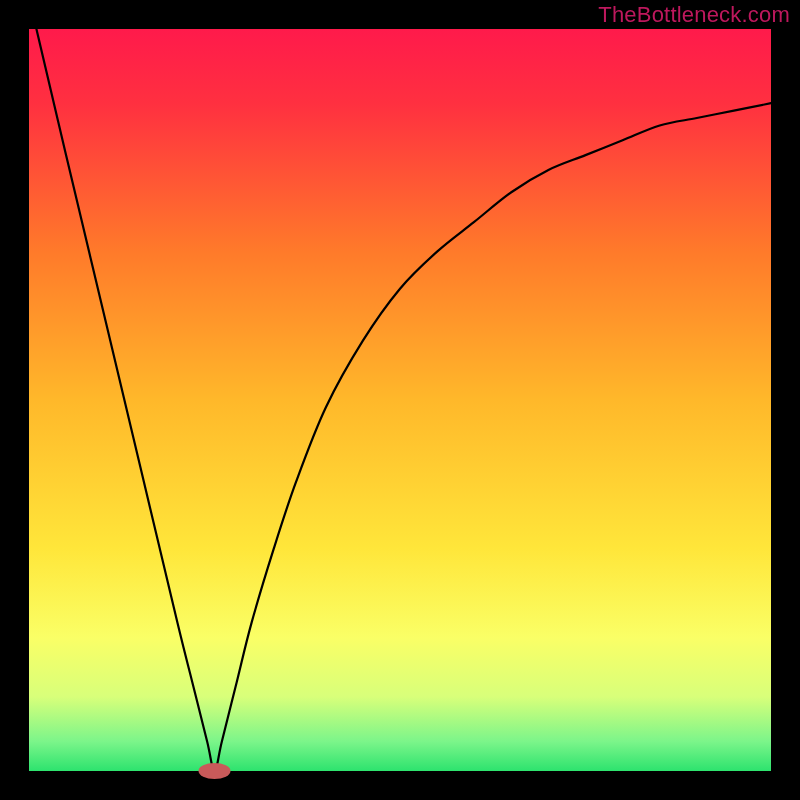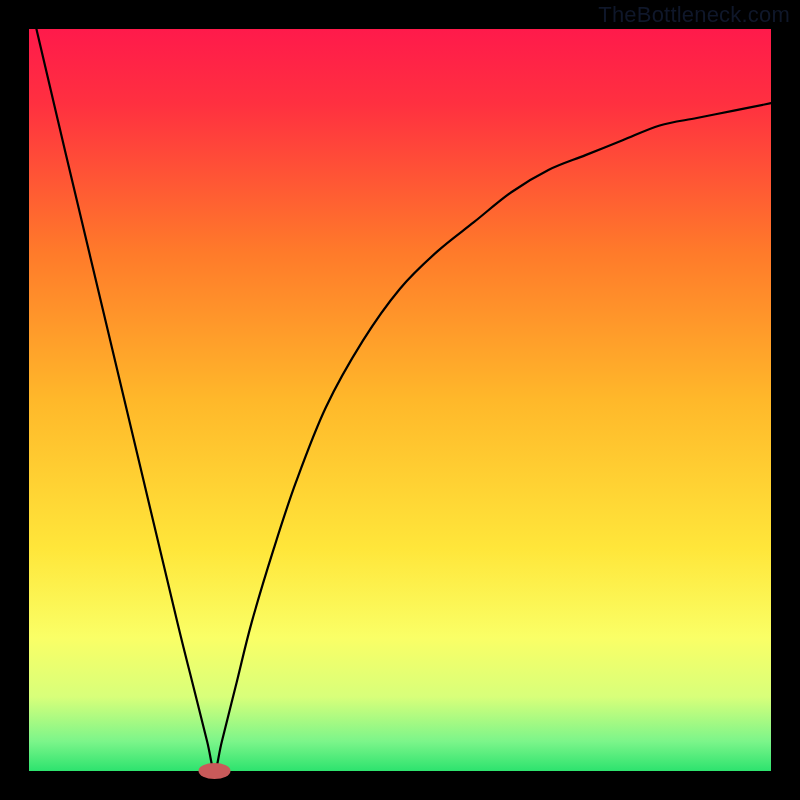--- a/index.html
+++ b/index.html
@@ -15,21 +15,21 @@
     position: relative;
     width: 800px;
     height: 800px;
   }
   .watermark {
     position: absolute;
     top: 2px;
     right: 10px;
     font-size: 22px;
     font-weight: 500;
-    color: #0f172a;
+    color: #be185d;
     letter-spacing: 0.2px;
     z-index: 10;
   }
   svg {
     display: block;
   }
 </style>
 </head>
 <body>
 

